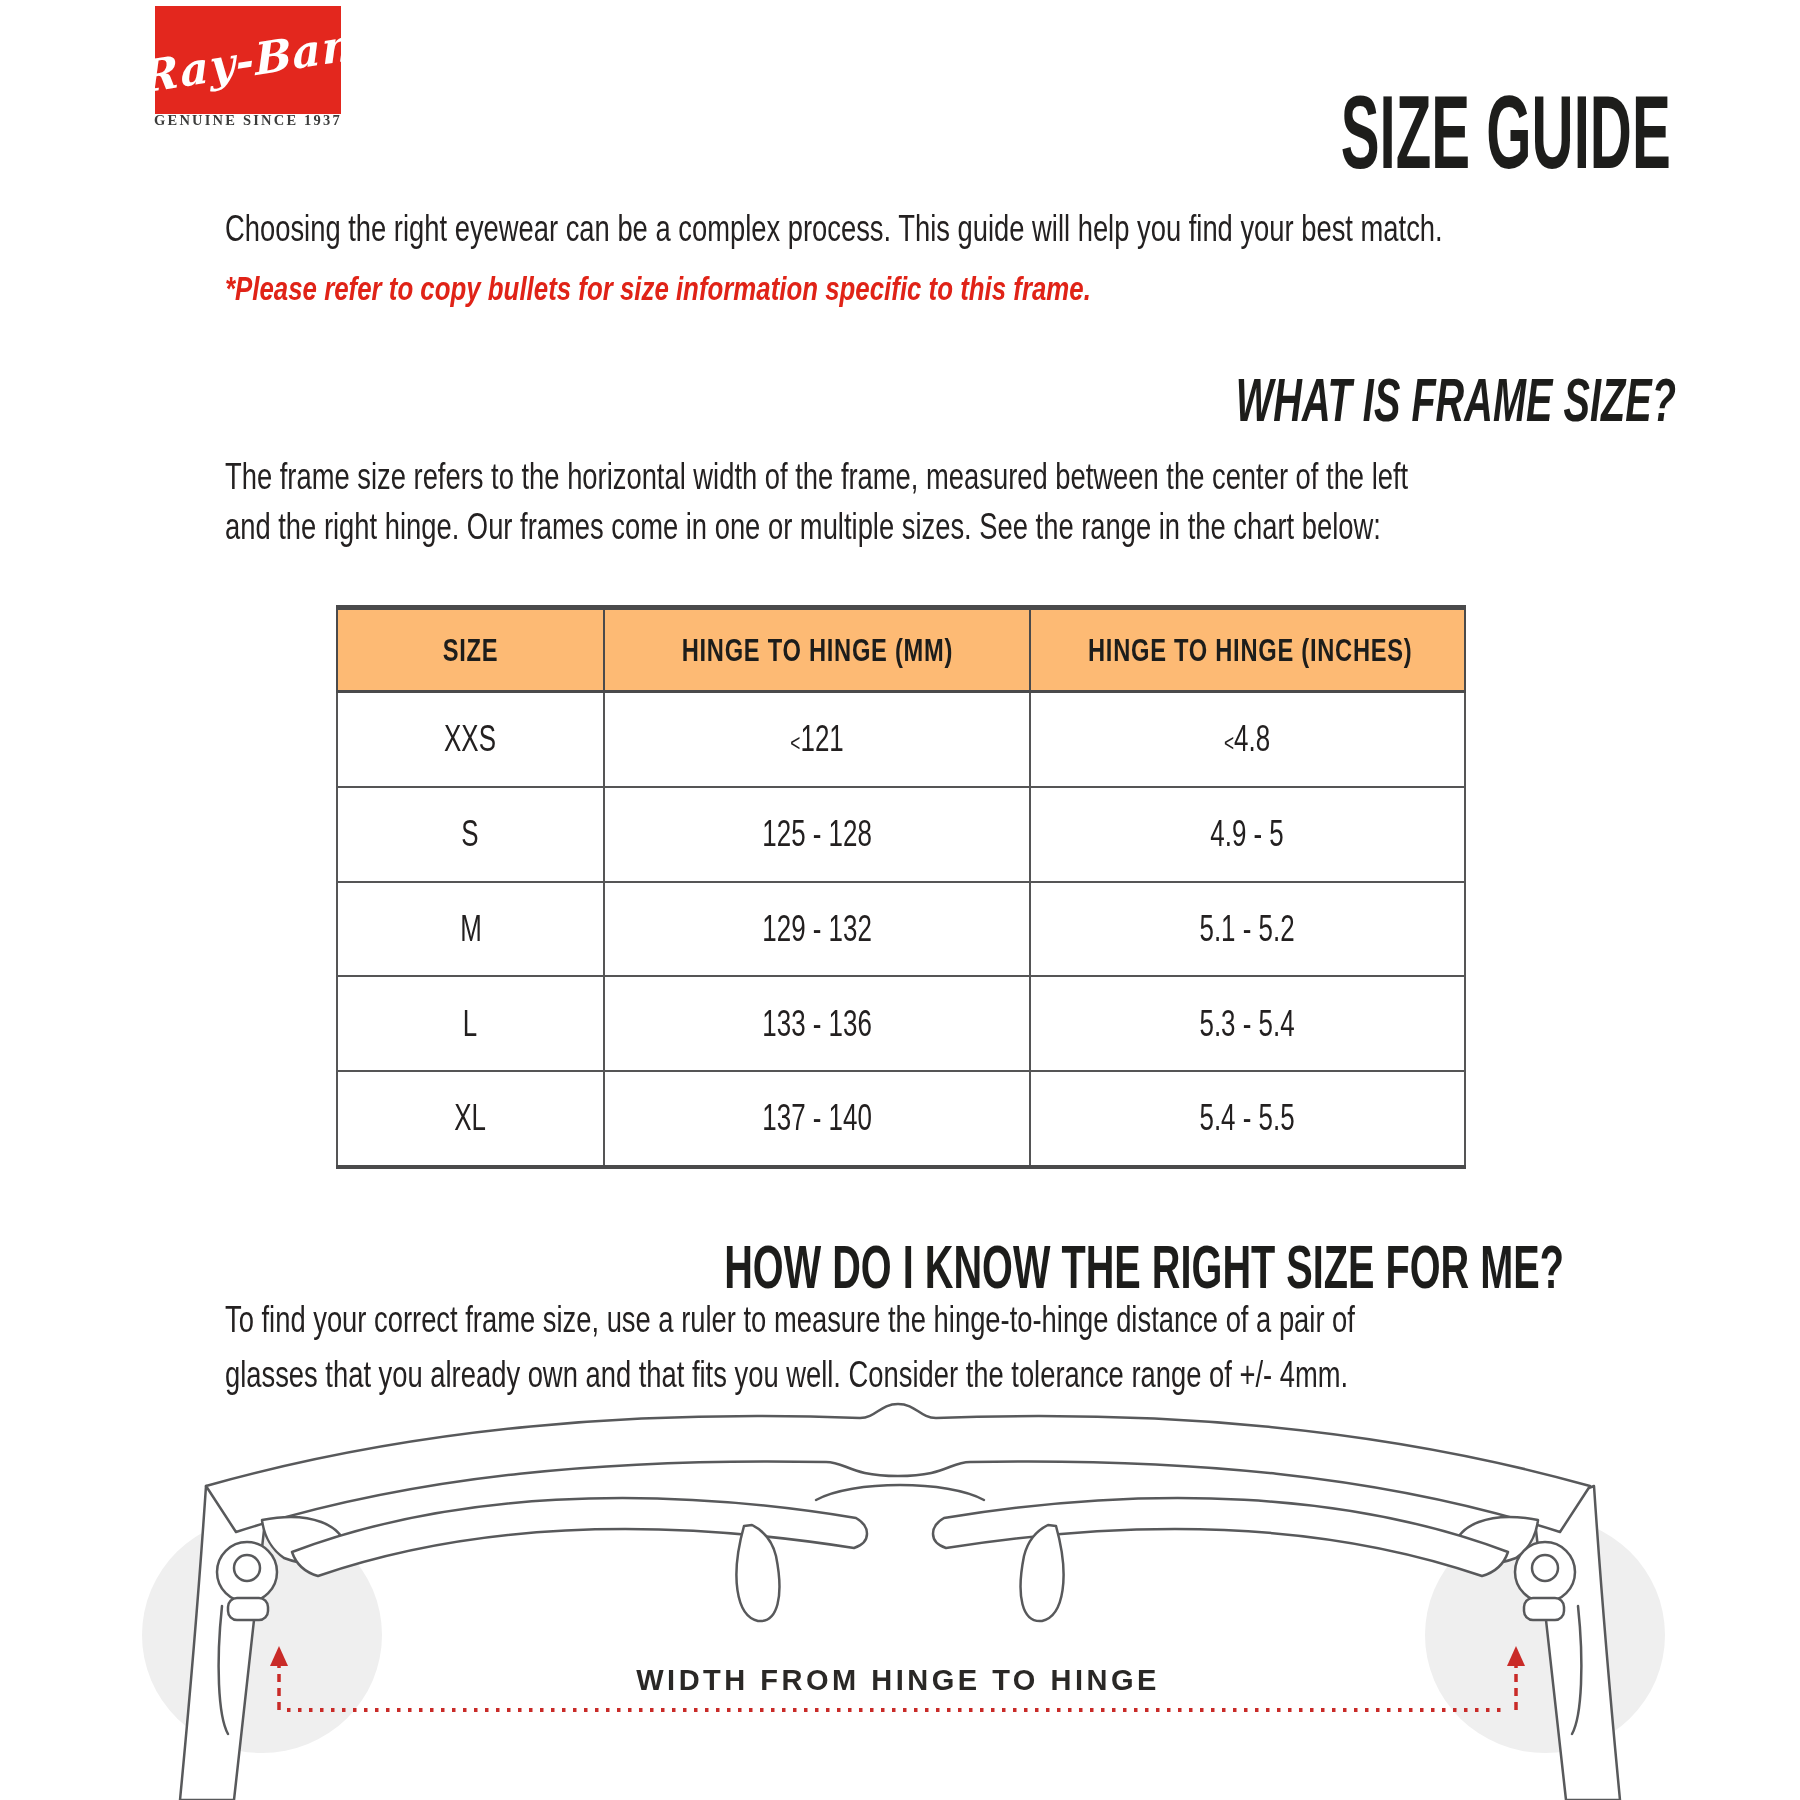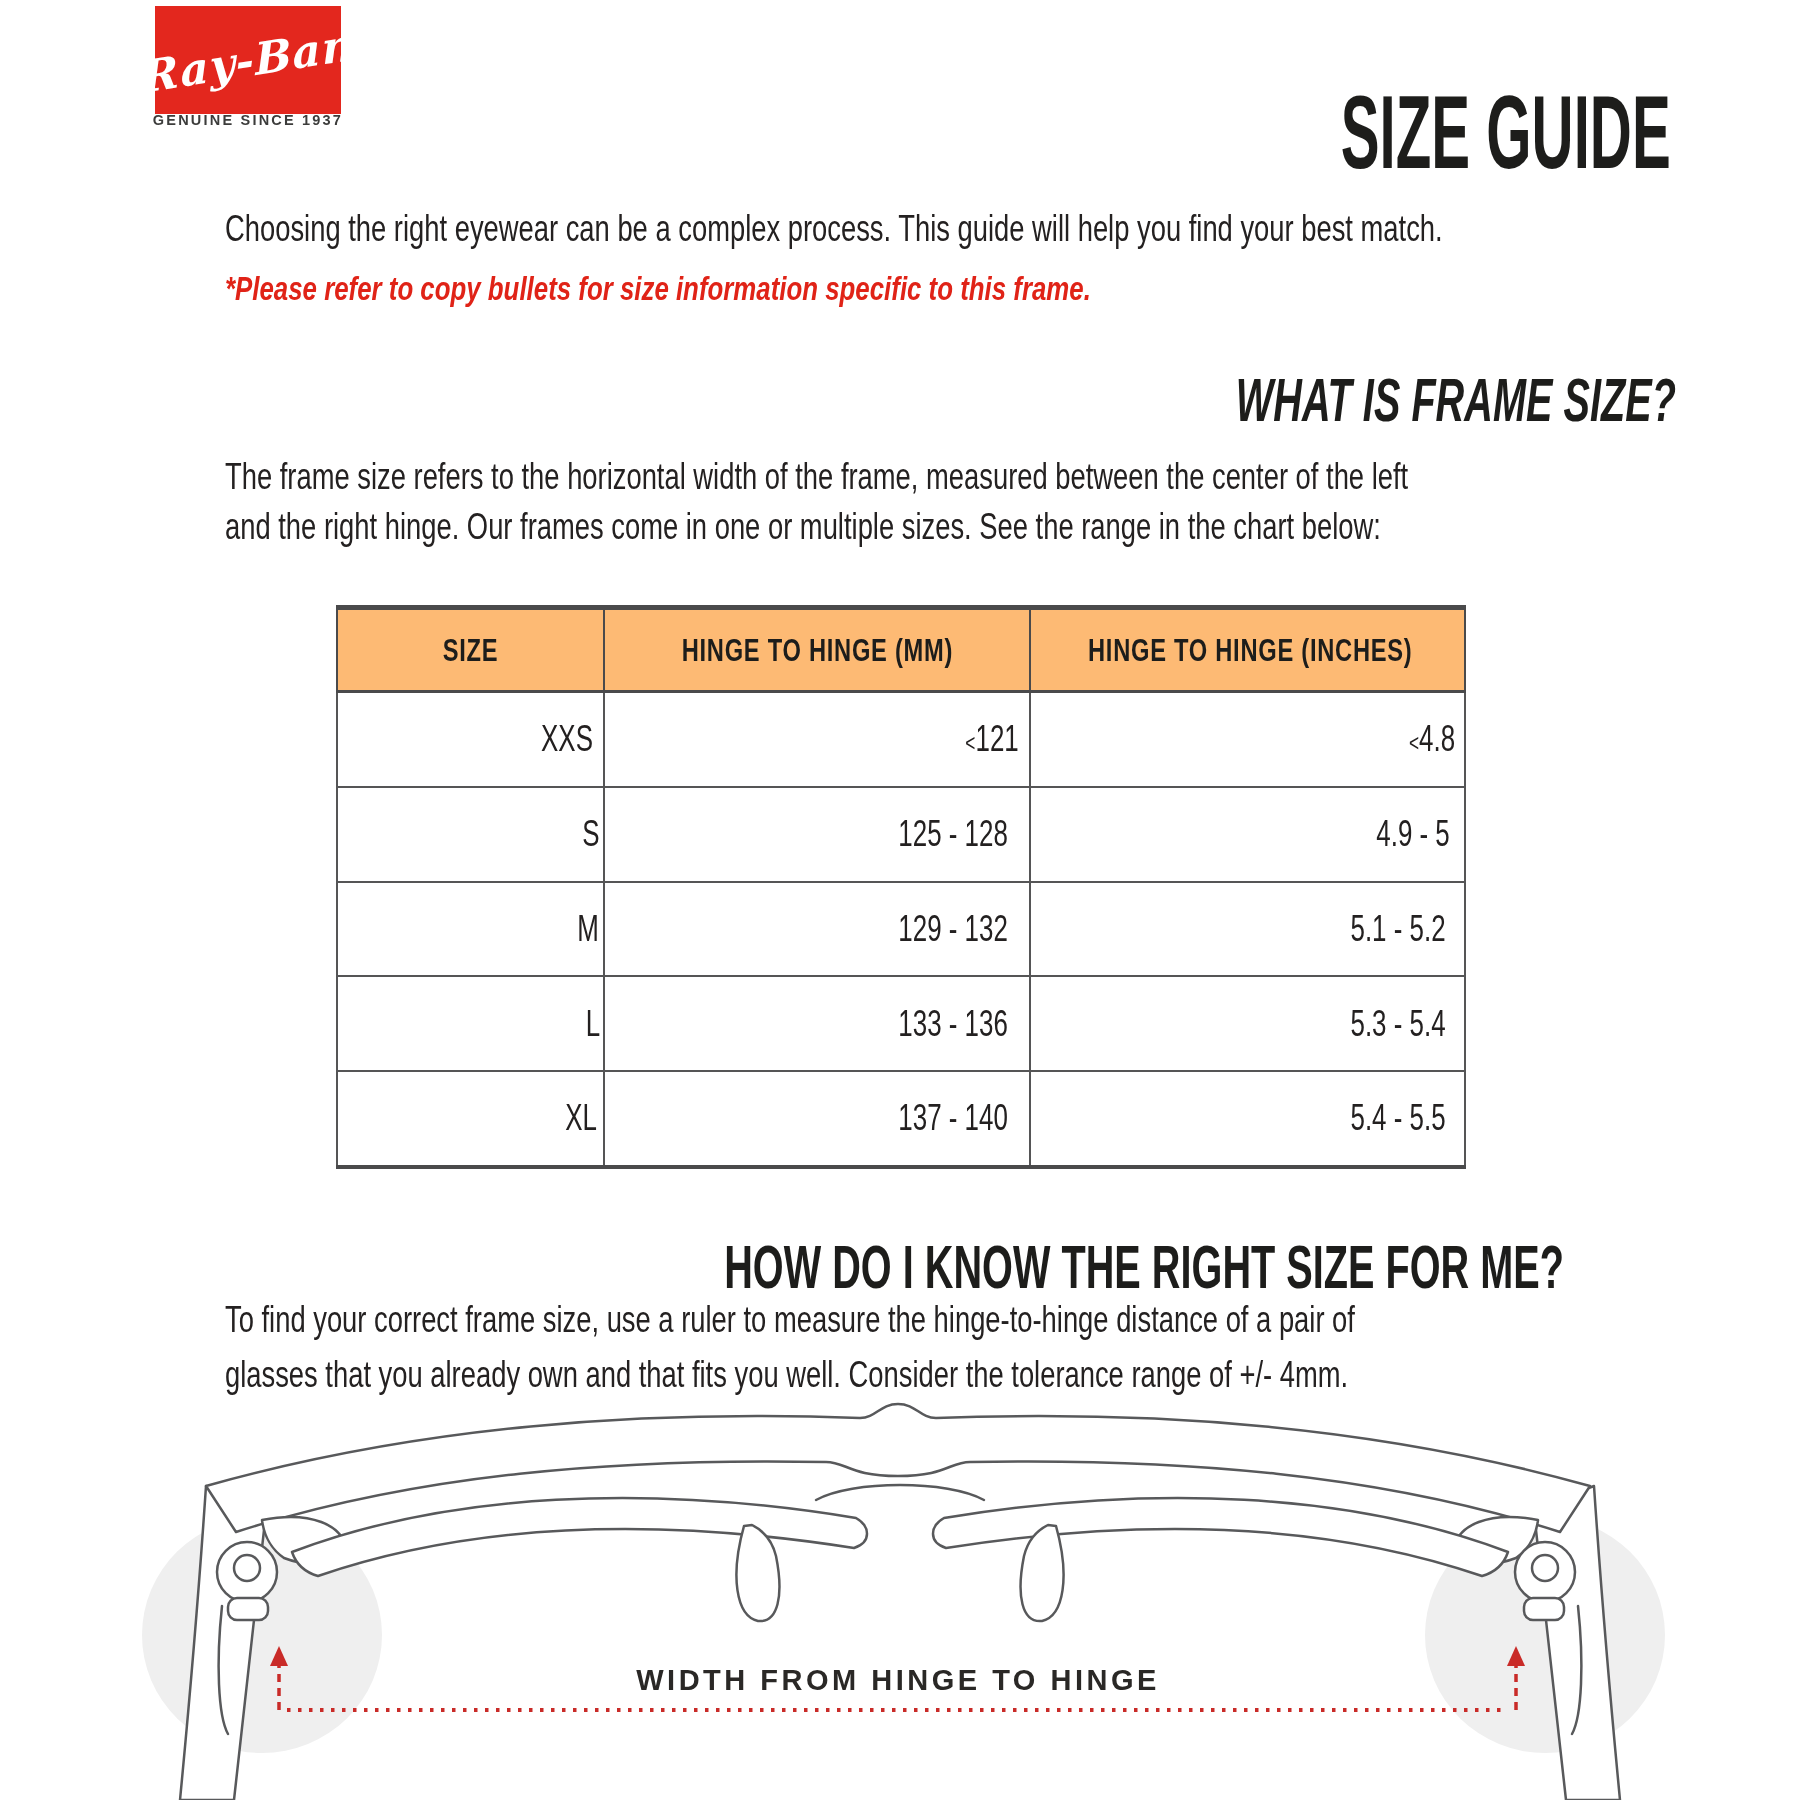--- a/index.html
+++ b/index.html
@@ -15,20 +15,21 @@
   }
   .logo-script {
     font-family:"DejaVu Serif", serif; font-style:italic; font-weight:700;
     font-size:44px; color:#ffffff; transform:rotate(-9deg) skewX(-6deg);
     letter-spacing:1px; white-space:nowrap;
   }
   .logo-tagline {
     position:absolute; left:148px; top:112px; width:200px; text-align:center;
     font-size:14.5px; font-weight:700; letter-spacing:2.2px; color:#3c3c3b;
     white-space:nowrap;
+    font-family:Liberation Serif, serif;
   }
 
   
   .center-wrap { position:absolute; left:0; width:1800px; text-align:right; white-space:nowrap; }
   .cond-c { display:inline-block; font-weight:700; color:#1d1d1b; }
   .title-text   { font-size:104px; line-height:104px; transform:scaleX(0.56); }
   .h2-text      { font-size:62px;  line-height:62px;  transform:scaleX(0.64); }
 
   
   .para { position:absolute; left:225px; width:1800px; }
@@ -49,21 +50,21 @@
     border-collapse:collapse; table-layout:fixed;
     border-left:2px solid #4a4a4b; border-right:2px solid #4a4a4b;
     border-top:5px solid #4a4a4b; border-bottom:4px solid #4a4a4b;
   }
   .size-table th {
     height:80px; background:#fdba74; border:2px solid #4a4a4b; border-bottom:3px solid #4a4a4b;
     font-weight:700; font-size:32px; color:#1d1d1b; text-align:center; vertical-align:middle; padding:0;
   }
   .size-table td {
     height:69px; border:2px solid #555556; background:#ffffff;
-    font-size:36px; color:#232020; text-align:right; vertical-align:middle; padding:0;
+    font-size:36px; color:#232020; text-align:center; vertical-align:middle; padding:0;
   }
   .tcell { display:inline-block; white-space:nowrap; transform:scaleX(0.72); }
   .size-table th .tcell { transform:scaleX(0.74); letter-spacing:1px; }
   .pfx { font-size:24px; }
 
   
   #diagram { position:absolute; left:0; top:1400px; width:1800px; height:400px; }
   .diag-label {
     font-family:"Liberation Sans", sans-serif; font-weight:700; font-size:29px;
     letter-spacing:3.5px; fill:#2a2826;

